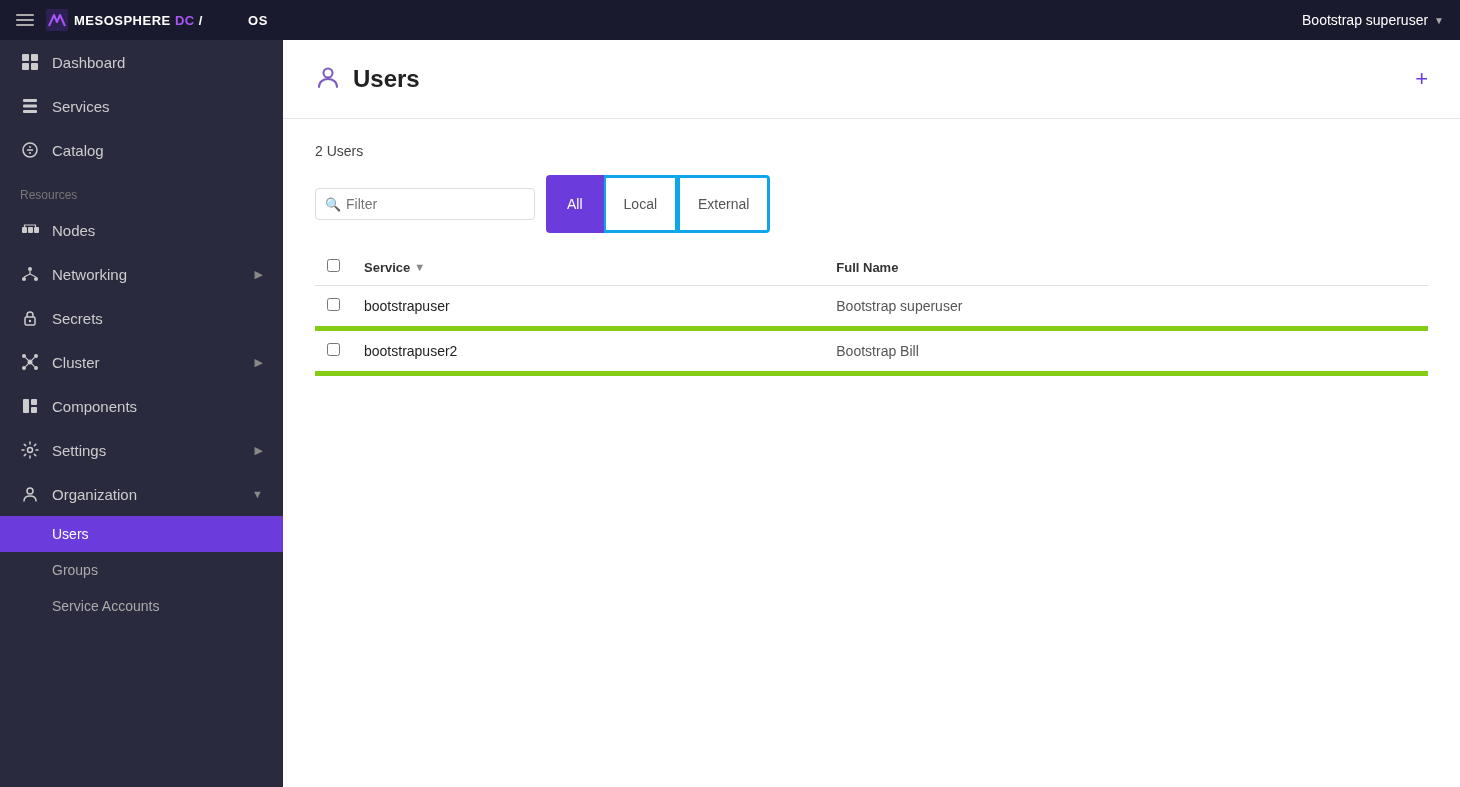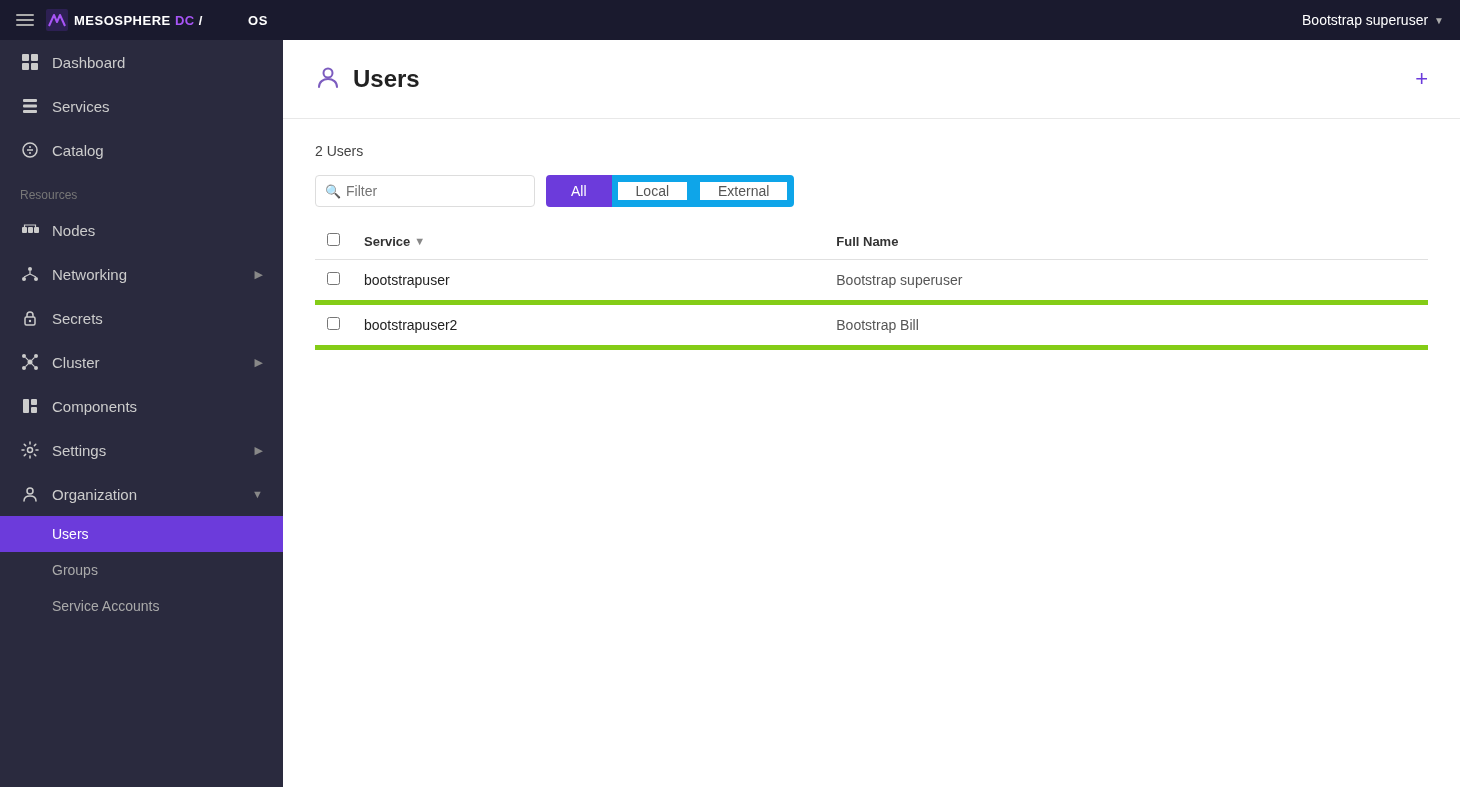--- a/index.html
+++ b/index.html
@@ -114,23 +114,23 @@
     .filter-input {
       border: 1px solid #ddd;
       border-radius: 4px;
       padding: 7px 12px 7px 30px;
       font-size: 14px;
       color: #666;
       width: 220px;
       outline: none;
     }
     .tab-btn {
-      padding: 1px 18px;
+      padding: 18px 18px;
       font-size: 14px;
-      border: 7px solid #0ea5e9;
+      border: 3px solid #0ea5e9;
       background: #fff;
       color: #555;
       cursor: pointer;
       margin-left: -1px;
     }
     .tab-btn.active {
       background: #6c3bdb;
       color: #fff;
       border-color: #6c3bdb;
       z-index: 1;

